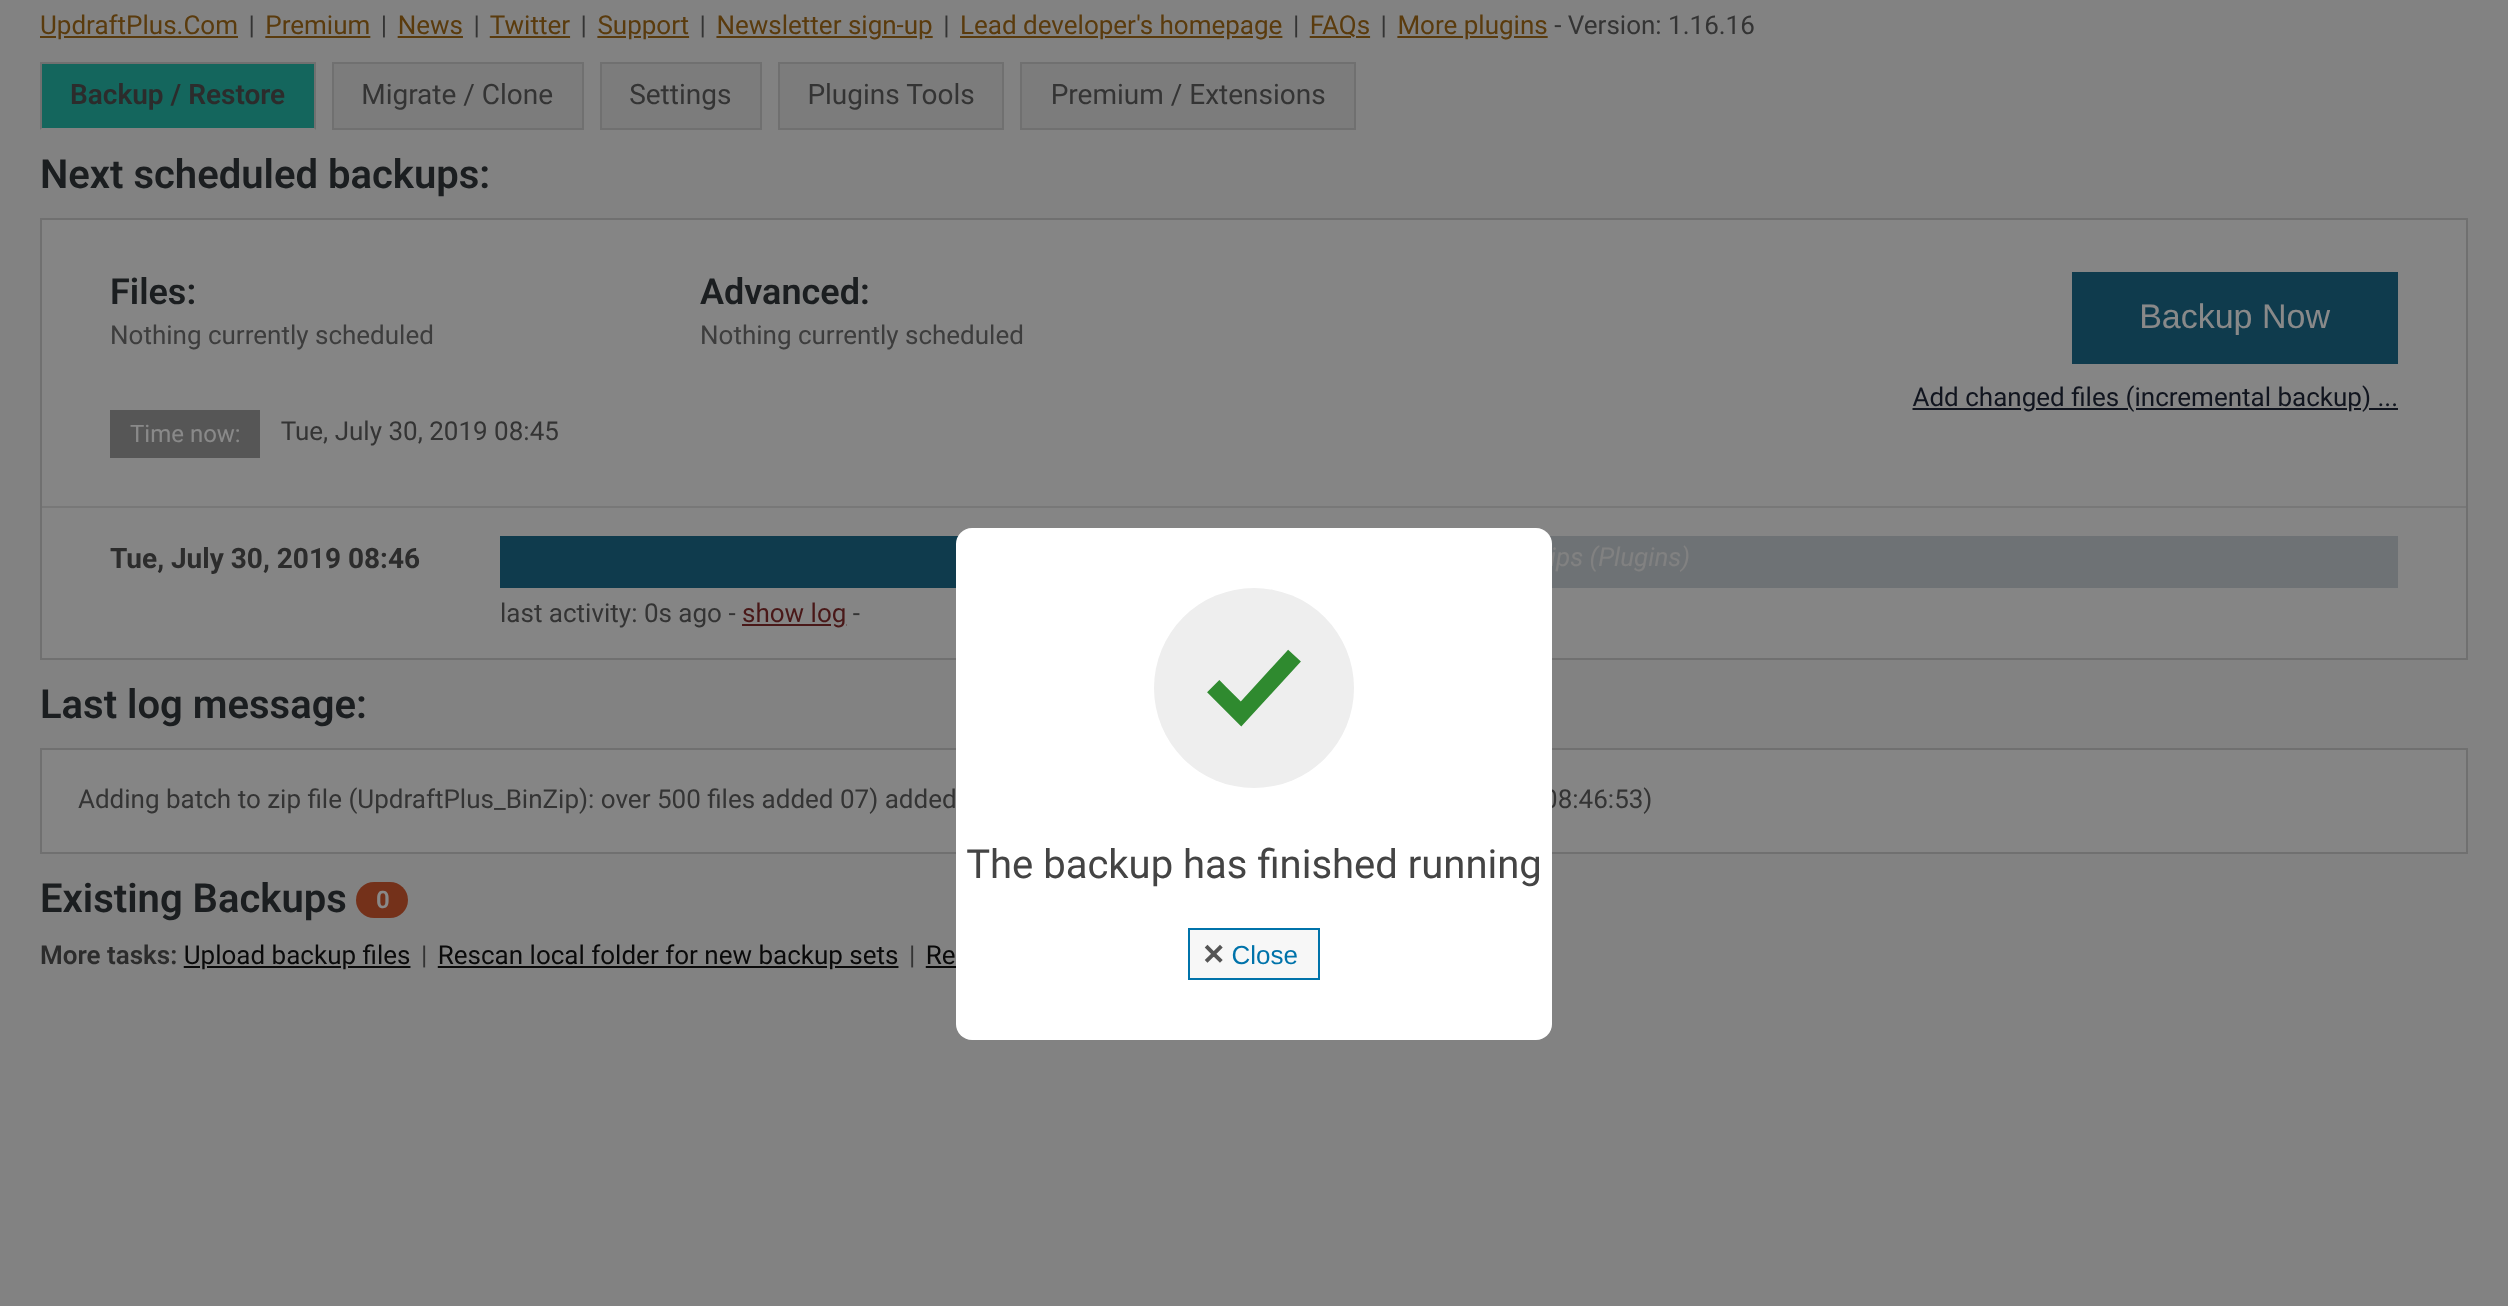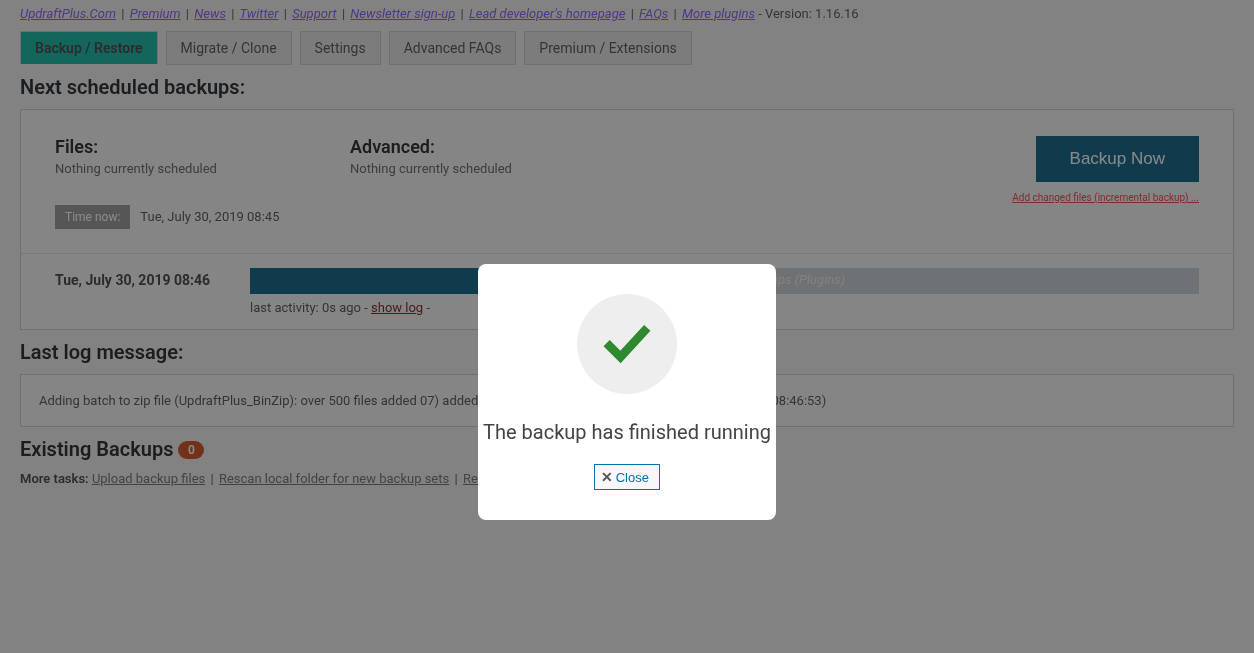--- a/index.html
+++ b/index.html
@@ -10,21 +10,21 @@
   background: #f1f1f1;
 }
 .page {
   padding: 0 20px 20px 20px;
   background: #f1f1f1;
 }
 .top-links {
   padding: 6px 0 10px 0;
   font-size: 13px;
 }
-.top-links a { color: #8b5cf6; text-decoration: underline; font-style: italic; }
+.top-links a { color: #a16207; text-decoration: underline; }
 .pipe { color: #555; padding: 0 2px; }
 .version { color: #555; }
 .tabs { display: flex; gap: 8px; margin-bottom: 10px; }
 .tab {
   border: 1px solid #ccc;
   background: #e5e5e5;
   padding: 8px 14px;
   font-size: 14px;
   color: #555;
   cursor: pointer;
@@ -63,21 +63,21 @@
 .right-col { margin-left: auto; text-align: right; }
 .backup-now-btn {
   background: #0a6287;
   color: #fff;
   border: none;
   padding: 13px 34px;
   font-size: 17px;
   cursor: pointer;
   margin-bottom: 10px;
 }
-.inc-link { color: #ef4444; font-size: 10px; display: block;}
+.inc-link { color: #0f172a; font-size: 13px; display: block;}
 .progress-row {
   display: flex;
   padding: 14px 34px;
   border-top: 1px solid #ddd;
   align-items: flex-start;
 }
 .progress-date { flex: 0 0 195px; font-weight: bold; font-size: 14px; padding-top: 4px;}
 .progress-right { flex: 1; }
 .progress-bar {
   background: #c8d0d6;
@@ -116,21 +116,21 @@
   border-radius: 10px;
   min-width: 16px;
   text-align: center;
   font-size: 12px;
   font-weight: 600;
   line-height: 18px;
   padding: 0 5px;
   vertical-align: 2px;
 }
 .more-tasks { font-size: 13px; margin-top: 6px; }
-.more-tasks a { color: #737373; text-decoration: underline; }
+.more-tasks a { color: #000000; text-decoration: underline; }
 .more-tasks b { font-weight: 600; color: #444;}
 .overlay {
   position: fixed;
   inset: 0;
   background: rgba(20,20,20,0.5);
   display: flex;
   align-items: flex-start;
   justify-content: center;
   padding-top: 264px;
 }
@@ -192,21 +192,21 @@
     <a href="#">FAQs</a>
     <span class="pipe">|</span>
     <a href="#">More plugins</a>
     <span class="version"> - Version: 1.16.16</span>
   </div>
 
   <div class="tabs">
     <div class="tab active">Backup / Restore</div>
     <div class="tab">Migrate / Clone</div>
     <div class="tab">Settings</div>
-    <div class="tab">Advanced FAQs</div>
+    <div class="tab">Plugins Tools</div>
     <div class="tab">Premium / Extensions</div>
   </div>
 
   <h2 class="section">Next scheduled backups:</h2>
 
   <div class="panel">
     <div class="sched-row">
       <div class="sched-col">
         <div class="sched-label">Files:</div>
         <div class="sched-val">Nothing currently scheduled</div>

